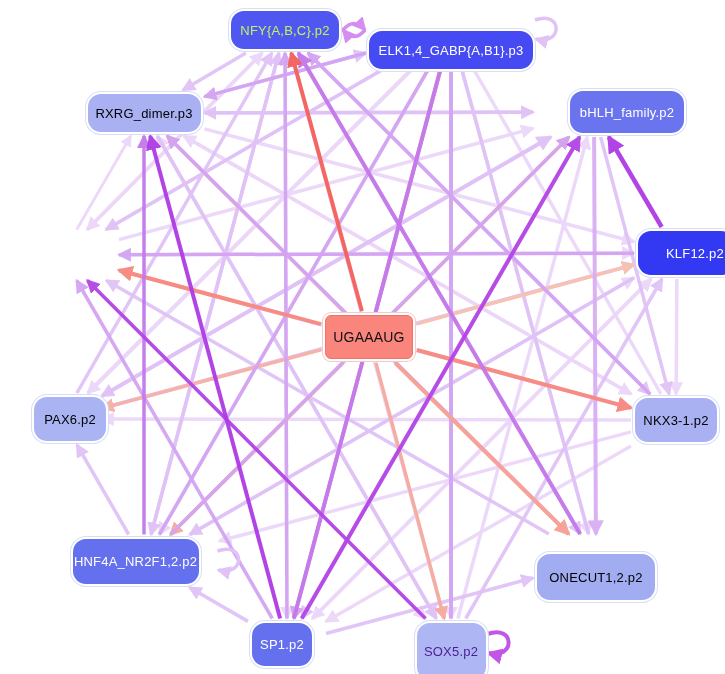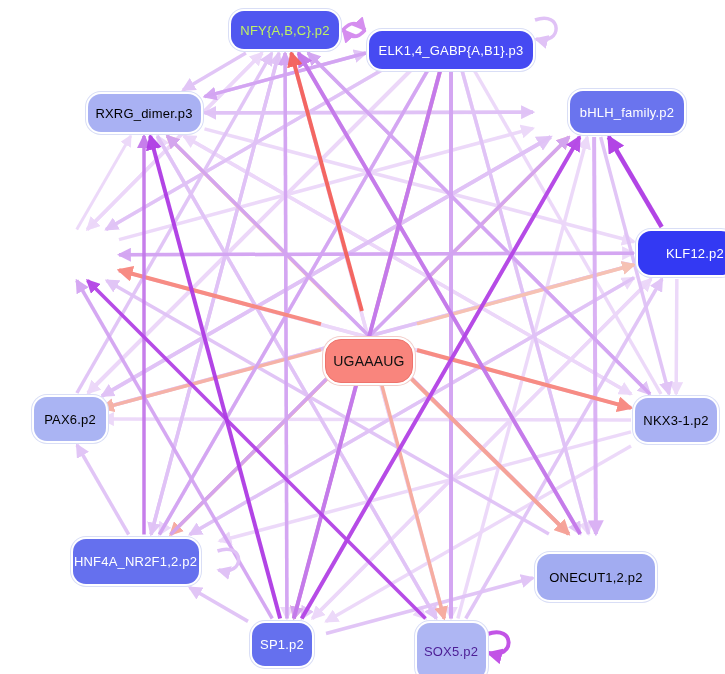--- a/index.html
+++ b/index.html
@@ -8,23 +8,23 @@
     overflow:hidden;font-family:"Liberation Sans",sans-serif;
   }
   #edge-layer{position:absolute;left:0;top:0;width:725px;height:674px;}
   .node{
     position:absolute;display:flex;align-items:center;justify-content:center;
     border-radius:13px;font-size:13px;white-space:nowrap;cursor:pointer;
     box-shadow:0 0 0 2px #ffffff,0 0 0 3px #d9def6;
     letter-spacing:.2px;
   }
   .node.center{
-    font-size:14px;border-radius:16px;
+    font-size:14px;border-radius:6px;
     box-shadow:0 0 0 2px #ffffff,0 0 0 3px #f2ccc8;
-    border:1.5px solid #ee736c;box-sizing:border-box;margin-top:24px;
+    border:1.5px solid #ee736c;box-sizing:border-box;
   }
 </style>
 </head>
 <body>
 
 <div class="canvas">
   <svg id="edge-layer" width="725" height="674" viewBox="0 0 725 674">
       <defs>
         <marker id="arw0" viewBox="0 0 10 10" refX="8.5" refY="5" markerWidth="4" markerHeight="4" orient="auto-start-reverse">
           <path d="M0,0 L10,5 L0,10 z" fill="#ecd7f9"></path>

